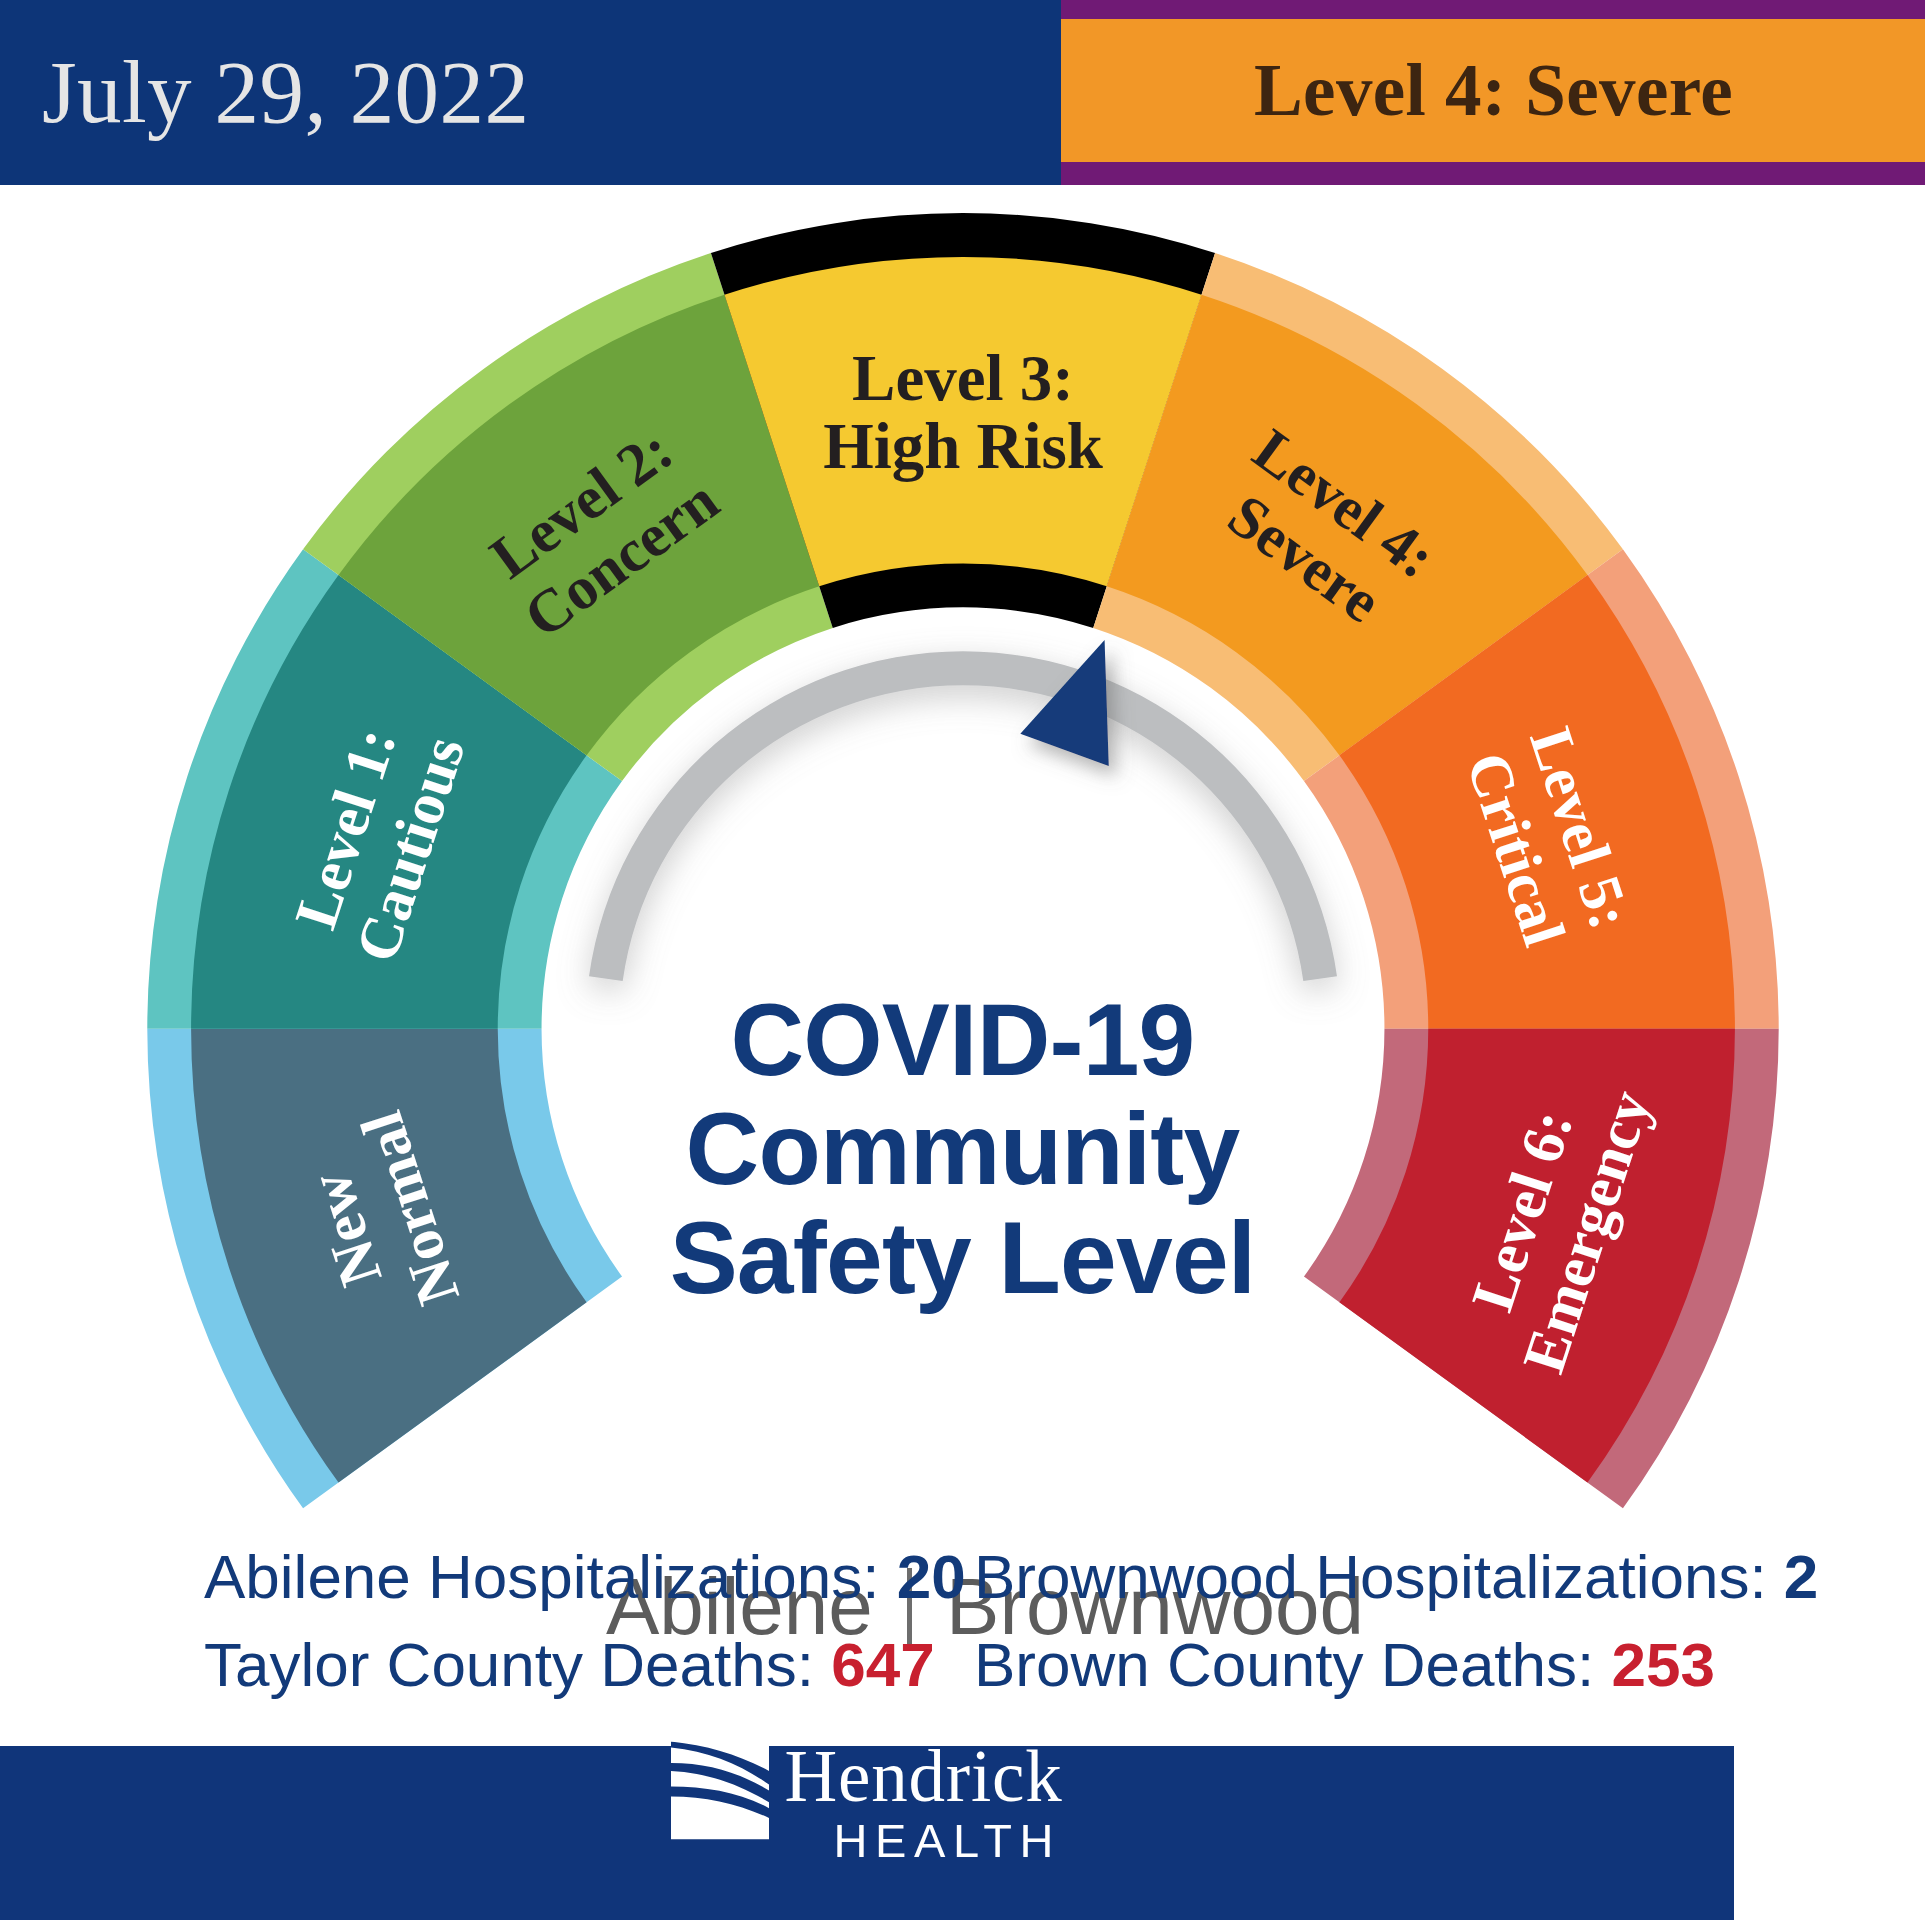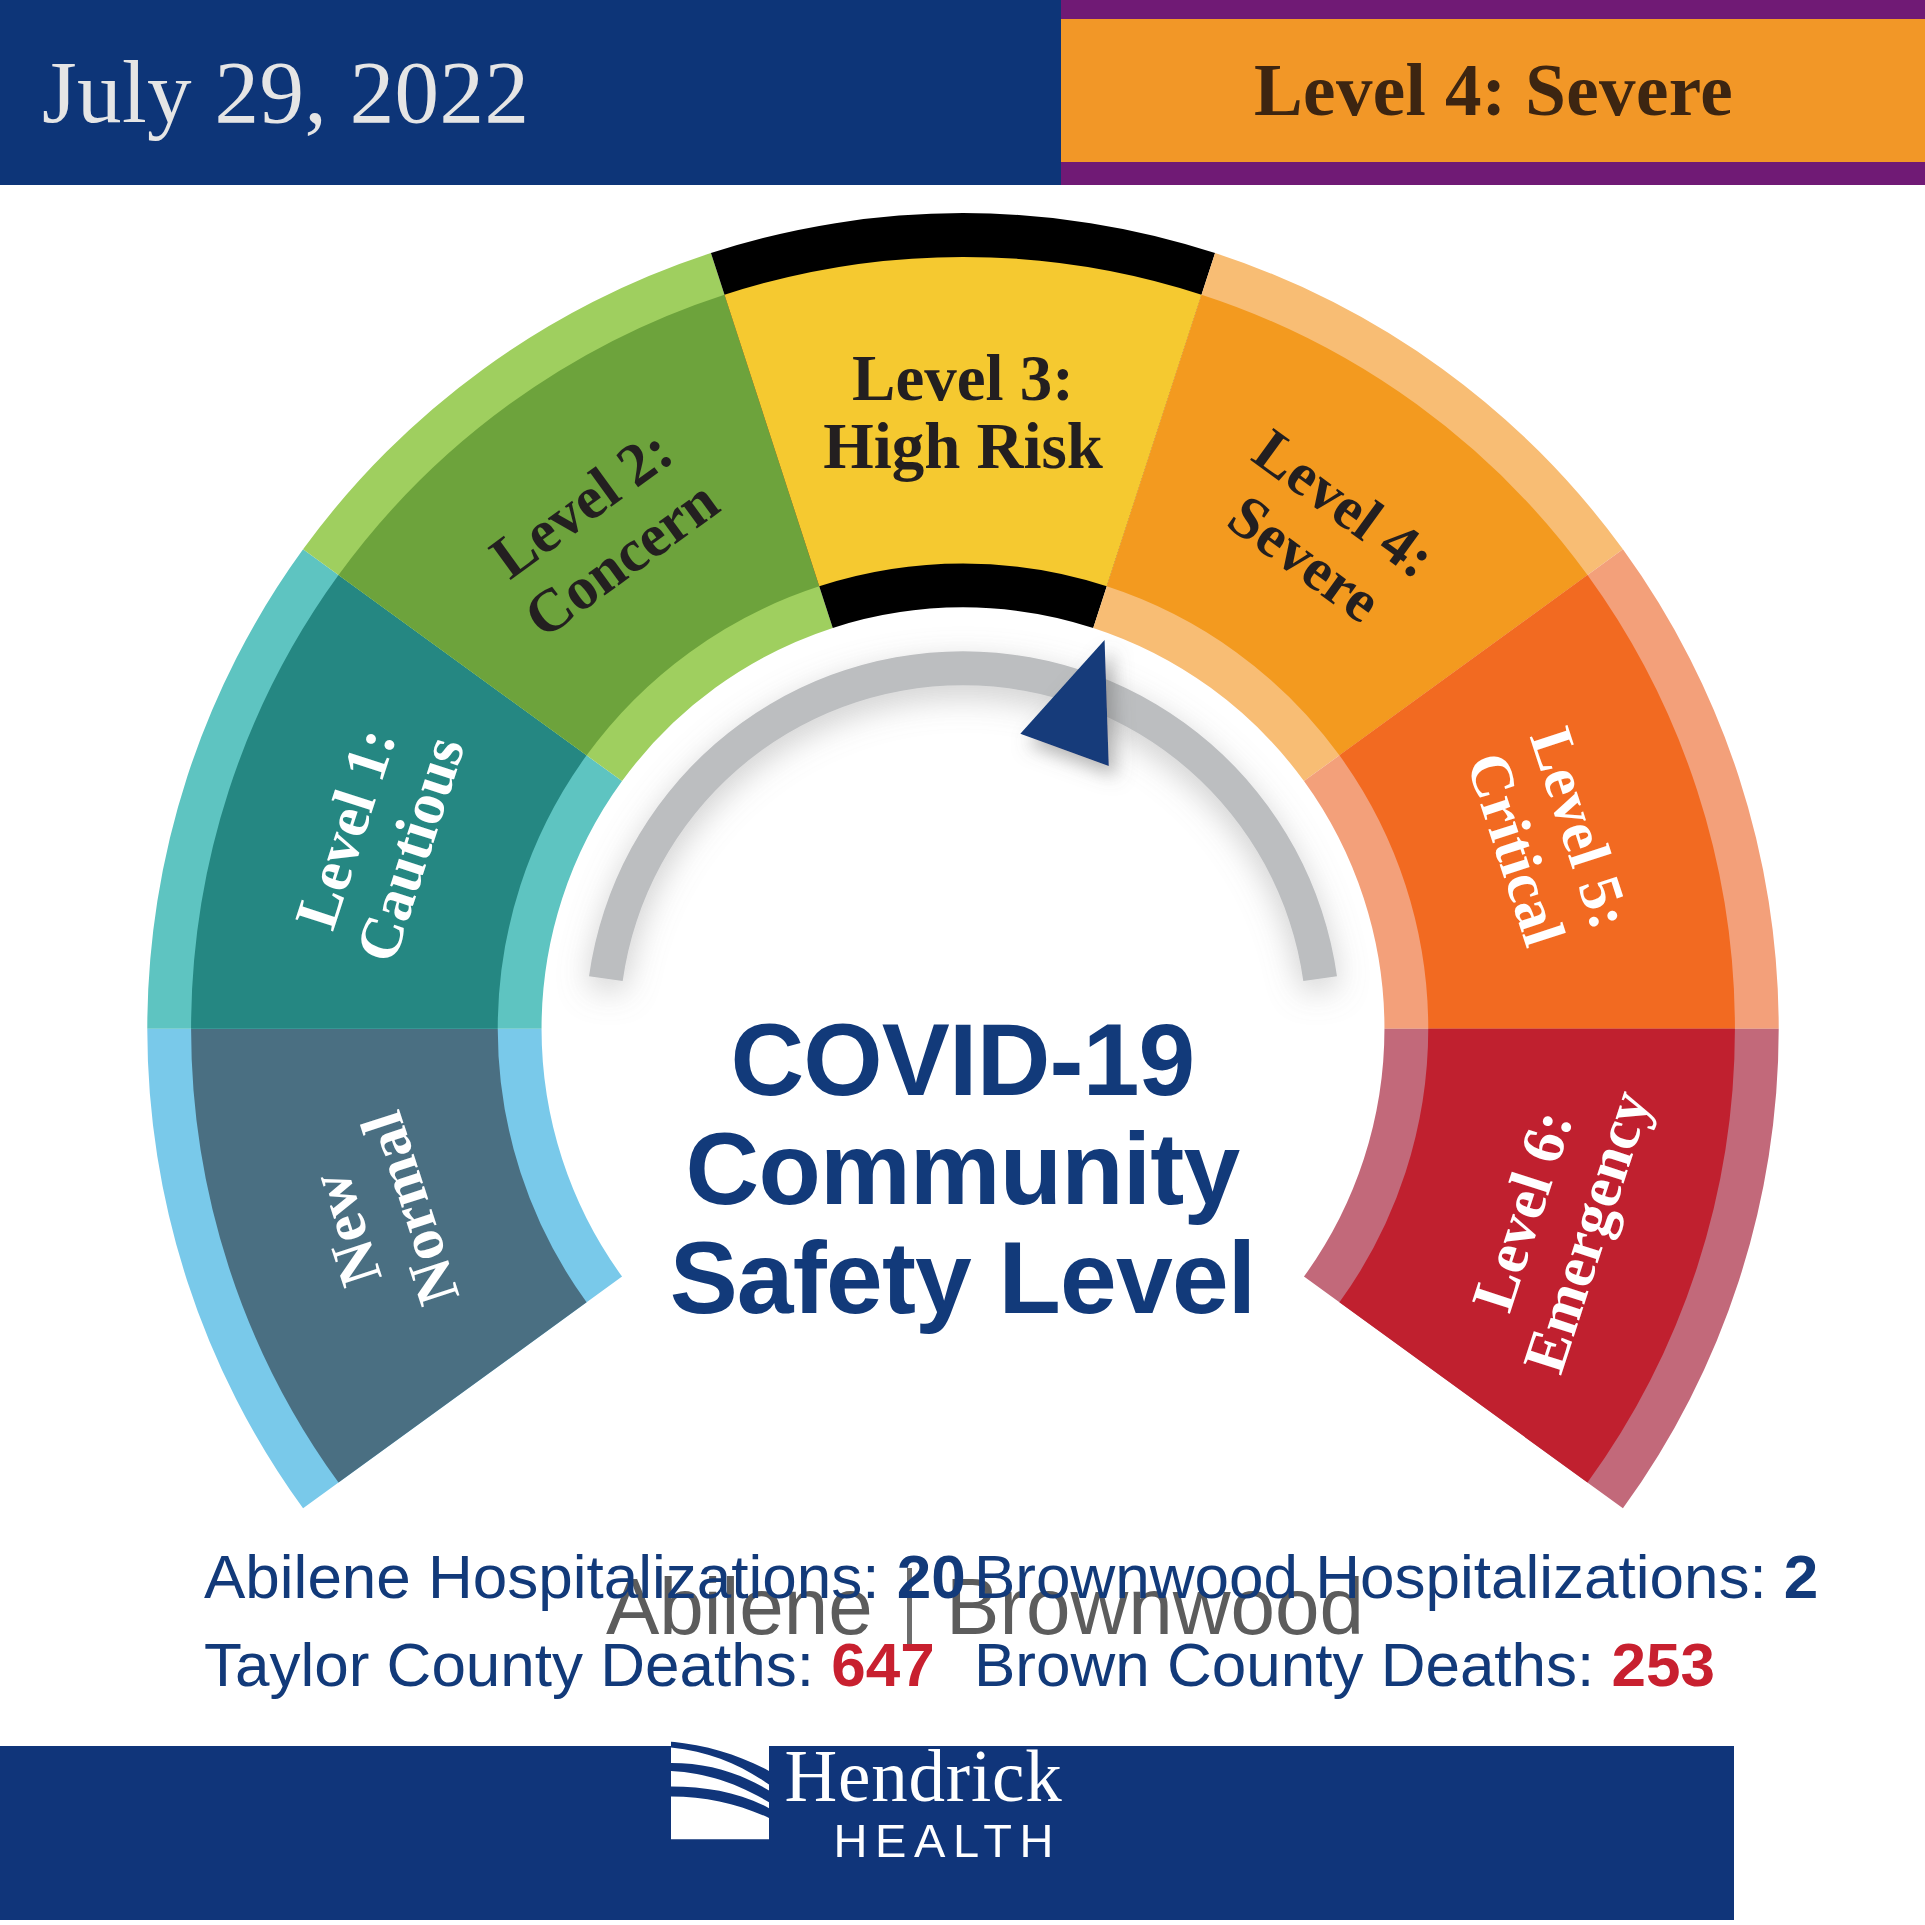--- a/index.html
+++ b/index.html
@@ -87,21 +87,20 @@
     top: 801px;
     width: 755px;
     text-align: center;
     color: #123a7a;
     font-family: "Liberation Sans", sans-serif;
     font-weight: 700;
     font-size: 102px;
     line-height: 1.07;
     letter-spacing: -0.8px;
     pointer-events: none;
-    margin-top: 20px;
   }
 
   .region-label {
     position: absolute;
     left: 532px;
     top: 1382px;
     width: 906px;
     text-align: center;
     color: #5c5c5c;
     font-family: "Liberation Sans", sans-serif;

